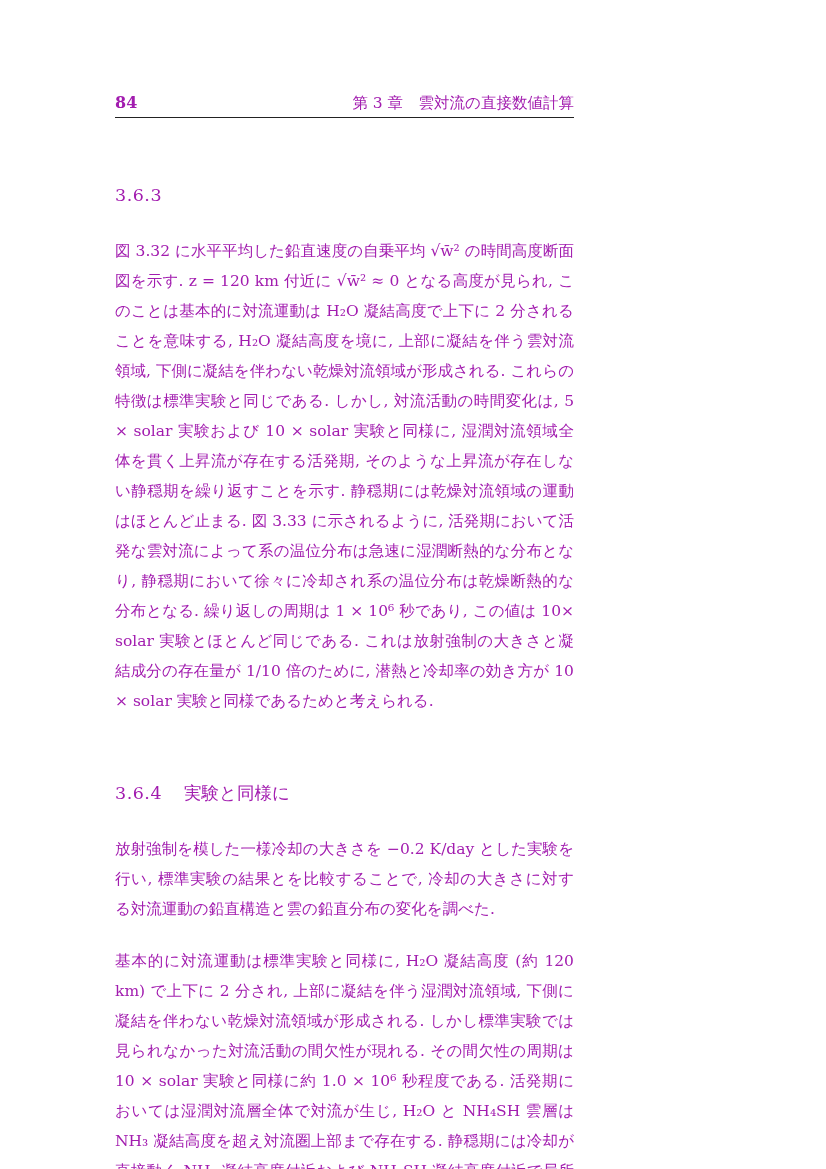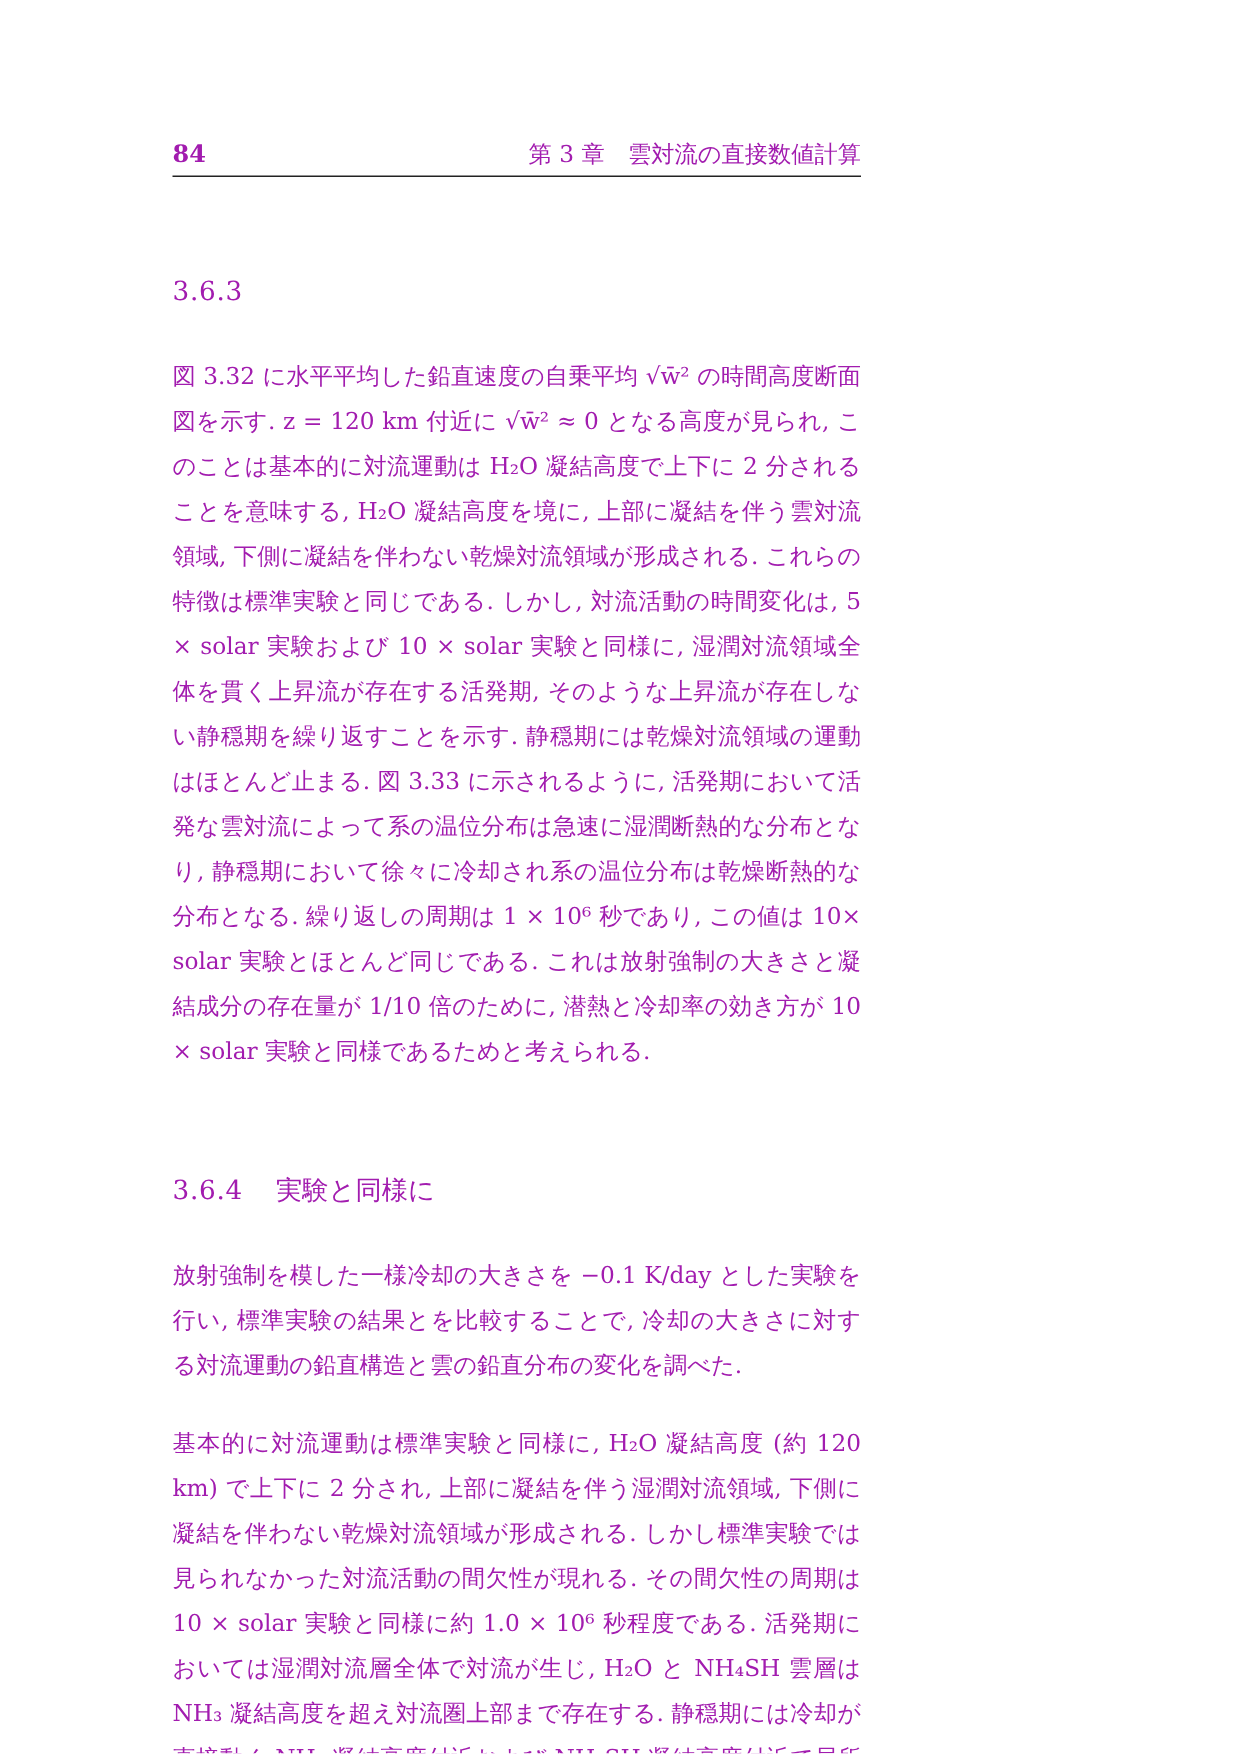--- a/index.html
+++ b/index.html
@@ -78,19 +78,19 @@
         <span class="section-number">3.6.3</span>
       </h2>
       <p class="body-paragraph">図 3.32 に水平平均した鉛直速度の自乗平均 √w̄² の時間高度断面図を示す. z = 120 km 付近に √w̄² ≈ 0 となる高度が見られ, このことは基本的に対流運動は H₂O 凝結高度で上下に 2 分されることを意味する, H₂O 凝結高度を境に, 上部に凝結を伴う雲対流領域, 下側に凝結を伴わない乾燥対流領域が形成される. これらの特徴は標準実験と同じである. しかし, 対流活動の時間変化は, 5 × solar 実験および 10 × solar 実験と同様に, 湿潤対流領域全体を貫く上昇流が存在する活発期, そのような上昇流が存在しない静穏期を繰り返すことを示す. 静穏期には乾燥対流領域の運動はほとんど止まる. 図 3.33 に示されるように, 活発期において活発な雲対流によって系の温位分布は急速に湿潤断熱的な分布となり, 静穏期において徐々に冷却され系の温位分布は乾燥断熱的な分布となる. 繰り返しの周期は 1 × 10⁶ 秒であり, この値は 10× solar 実験とほとんど同じである. これは放射強制の大きさと凝結成分の存在量が 1/10 倍のために, 潜熱と冷却率の効き方が 10 × solar 実験と同様であるためと考えられる.</p>
     </section>
 
     <section class="section-block">
       <h2 class="section-heading">
         <span class="section-number">3.6.4</span>
         <span class="section-title">実験と同様に</span>
       </h2>
-      <p class="body-paragraph">放射強制を模した一様冷却の大きさを −0.1 K/day とした実験を行い, 標準実験の結果とを比較することで, 冷却の大きさに対する対流運動の鉛直構造と雲の鉛直分布の変化を調べた.</p>
+      <p class="body-paragraph">放射強制を模した一様冷却の大きさを −0.2 K/day とした実験を行い, 標準実験の結果とを比較することで, 冷却の大きさに対する対流運動の鉛直構造と雲の鉛直分布の変化を調べた.</p>
       <p class="body-paragraph">基本的に対流運動は標準実験と同様に, H₂O 凝結高度 (約 120 km) で上下に 2 分され, 上部に凝結を伴う湿潤対流領域, 下側に凝結を伴わない乾燥対流領域が形成される. しかし標準実験では見られなかった対流活動の間欠性が現れる. その間欠性の周期は 10 × solar 実験と同様に約 1.0 × 10⁶ 秒程度である. 活発期においては湿潤対流層全体で対流が生じ, H₂O と NH₄SH 雲層は NH₃ 凝結高度を超え対流圏上部まで存在する. 静穏期には冷却が直接動く NH₃ 凝結高度付近および NH₄SH 凝結高度付近で局所的に対流が生じ, H₂O と NH₄SH の雲層は NH₃ 凝結高度をほとんど超えられない. 静穏期には NH₃ 凝結高度が平均的には力学的な境界として作用する.</p>
     </section>
 
   </main>
 
 </div>
 
 </body></html>

